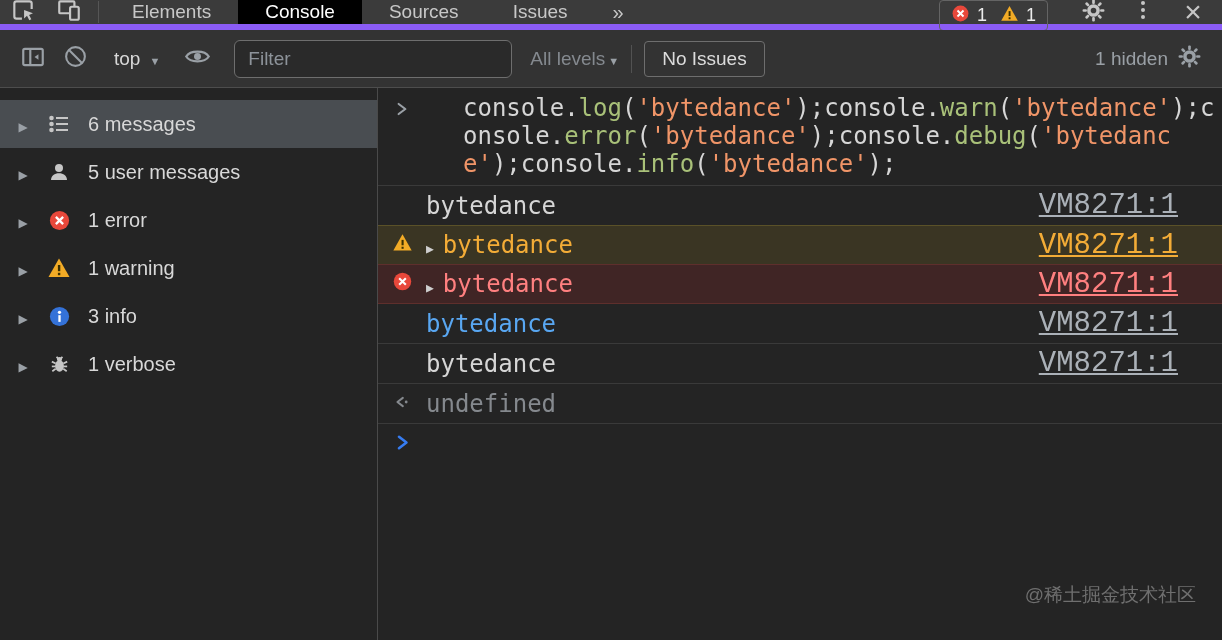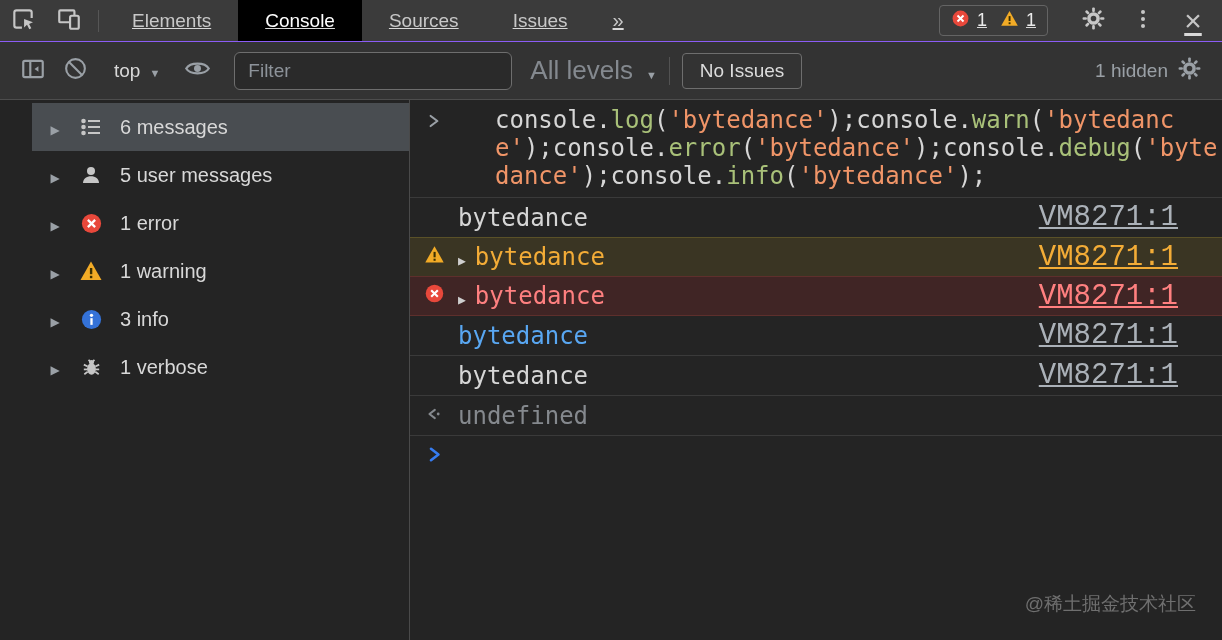--- a/index.html
+++ b/index.html
@@ -1,50 +1,50 @@
 <!DOCTYPE html>
 <html><head>
 <meta charset="utf-8">
 <style>
   * { margin:0; padding:0; box-sizing:border-box; }
   html,body { width:1222px; height:640px; overflow:hidden; background:#242424; }
   body { font-family:"Liberation Sans", sans-serif; color:#d8d8d8; -webkit-font-smoothing:antialiased; }
   .devtools { width:1222px; height:640px; display:flex; flex-direction:column; background:#242424; }
 
   
-  .tab-bar { height:42px; background:#3b3b3b; border-bottom:1px solid #8b5cf6; display:flex; align-items:stretch; flex:0 0 auto;text-decoration:underline; }
+  .tab-bar { height:30px; background:#3b3b3b; border-bottom:6px solid #8b5cf6; display:flex; align-items:stretch; flex:0 0 auto; }
   .icon-btn { display:flex; align-items:center; justify-content:center; width:46px; cursor:pointer; }
   .tab-bar .vsep { width:1px; background:#565656; height:22px; align-self:center; margin:0 6px; }
   .tabs { display:flex; align-items:stretch; }
   .tab { display:flex; align-items:center; padding:0 27px; font-size:19px; color:#c8c8c8; cursor:pointer; }
   .tab.active { background:#000; color:#fff; }
   .tab.chevron { padding:0 18px; font-size:20px; color:#c8c8c8; }
   .tab-bar .spacer { flex:1; }
   .badge-group { display:flex; align-items:center; gap:7px; border:1px solid #646464; border-radius:4px; padding:2px 11px; margin:auto 22px auto 0; font-size:18px; color:#ececec; cursor:pointer; height:31px; }
   .tb-right { display:flex; align-items:center; gap:4px; margin-right:6px; }
   .close-x { font-size:30px; color:#c6c6c6; line-height:1; }
 
   
   .toolbar { height:58px; background:#333333; border-bottom:1px solid #4d4d4d; display:flex; align-items:center; padding:0 12px; flex:0 0 auto; }
   .toolbar .vsep { width:1px; background:#525252; height:28px; margin:0 12px; }
   .tool-icon { width:42px; display:flex; align-items:center; justify-content:center; cursor:pointer; }
   .context-sel { display:flex; align-items:center; gap:9px; font-size:19px; color:#d8d8d8; margin:0 16px 0 18px; cursor:pointer; }
   .caret::before { content:"▼"; font-size:11px; color:#9aa0a6; }
   .filter-input { margin-left:16px; width:278px; height:38px; background:#2a2a2a; border:1px solid #6e6e6e; border-radius:6px; color:#d8d8d8; font-size:19px; padding:0 13px; font-family:"Liberation Sans",sans-serif; outline:none; }
   .filter-input::placeholder { color:#8d939a; }
-  .levels { display:flex; align-items:center; gap:13px; font-size:26px; color:#84898f; margin-left:18px; cursor:pointer; }
+  .levels { display:flex; align-items:center; gap:3px; font-size:19px; color:#84898f; margin-left:18px; cursor:pointer; }
   .issues-btn { border:1px solid #6e6e6e; border-radius:4px; padding:6px 17px; font-size:19px; color:#dcdcdc; cursor:pointer; background:transparent; }
   .toolbar .spacer { flex:1; }
   .hidden-count { font-size:19px; color:#9aa0a6; }
 
   
   .content { flex:1; display:flex; min-height:0; position:relative; }
 
   
-  .sidebar { width:378px; flex:0 0 auto; border-right:1px solid #4a4a4a; padding-top:3px; background:#242424;margin-left:32px; }
+  .sidebar { width:378px; flex:0 0 auto; border-right:1px solid #4a4a4a; padding-top:12px; background:#242424; }
   .side-row { height:48px; display:flex; align-items:center; padding:0 10px; gap:6px; font-size:20px; color:#d8d8d8; cursor:pointer; }
   .side-row.selected { background:#494d51; }
   .disclosure { width:26px; text-align:center; flex:0 0 auto; }
   .disclosure::before { content:"▶"; font-size:12px; color:#9aa0a6; }
   .side-icon { width:34px; display:flex; align-items:center; justify-content:center; flex:0 0 auto; margin-right:6px; }
 
   
   .console { flex:1; min-width:0; font-family:"DejaVu Sans Mono", monospace; position:relative; }
   .gutter { width:48px; flex:0 0 auto; display:flex; justify-content:center; }
   .echo { display:flex; border-bottom:1px solid #3a3a3a; padding:6px 0 7px;gap:37px; }
@@ -60,21 +60,21 @@
   .expand::before { content:"▶"; font-size:13px; color:#cfcfcf; }
   .msg-link { margin-left:auto; font-size:29px; color:#abb1b8; text-decoration:underline; cursor:pointer;font-family:Liberation Mono, monospace; }
   .row-warning { background:#3a3523; border-top:1px solid #5a5128; border-bottom:1px solid #5a5128; margin-top:-1px; color:#f3ac37; }
   .row-warning .msg-link { color:#f3ac37; }
   .row-error { background:#402525; border-top:1px solid #5e2f2c; border-bottom:1px solid #5e2f2c; margin-top:-1px; color:#ff8080; }
   .row-error .msg-link { color:#ff8080; }
   .row-debug { color:#59a7f2; }
   .row-result { color:#85898e; }
   .prompt-row { display:flex; align-items:center; height:40px; }
 
-  .watermark { position:absolute; right:26px; bottom:23px; font-size:19px; color:#6f6f6f; font-family:"Liberation Sans",sans-serif; }
+  .watermark { position:absolute; right:26px; bottom:32px; font-size:19px; color:#6f6f6f; font-family:"Liberation Sans",sans-serif; }
 </style>
 </head>
 <body>
 
 <div class="devtools">
 
   <header class="tab-bar">
     <div class="icon-btn">
       <span>
         <svg viewBox="0 0 24 24" width="26" height="26">

